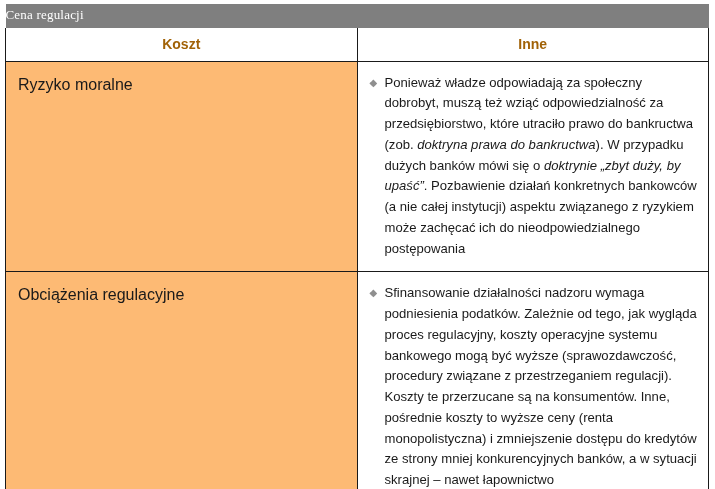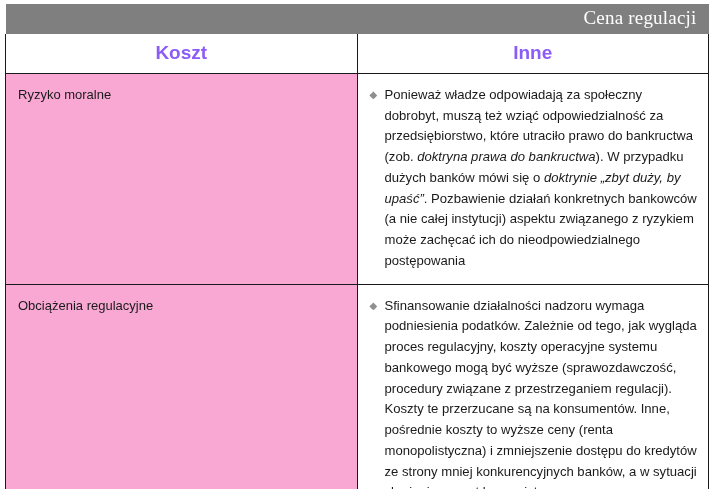--- a/index.html
+++ b/index.html
@@ -29,61 +29,61 @@
     width: 704px;
     border-collapse: collapse;
     table-layout: fixed;
     background: #ffffff;
   }
 
   
   .title-cell {
     background: #7f7f7f;
     color: #ffffff;
-    text-align: right;
+    text-align: left;
     font-family: "Liberation Serif", serif;
-    font-size: 19px;
+    font-size: 13px;
     font-weight: normal;
     letter-spacing: 0.2px;
     padding: 4px 12px 6px 0;
     border: none;
     line-height: 1.05;
   }
 
   
   .col-head {
     font-family: "Liberation Sans", sans-serif;
     font-weight: bold;
-    font-size: 19px;
+    font-size: 14px;
     text-align: center;
-    color: #8b5cf6;
+    color: #a16207;
     padding: 8px 0 9px 0;
     border-bottom: 1.6px solid #1a1a1a;
     background: #ffffff;
   }
   .col-head.c1 {
     border-left: 1.6px solid #1a1a1a;
     border-right: 1.1px solid #1a1a1a;
   }
   .col-head.c2 {
     border-right: 1.6px solid #1a1a1a;
   }
 
   
   td.cost-cell {
     width: 171px;
     vertical-align: top;
     padding: 11px 10px 12px 12px;
-    font-size: 13px;
+    font-size: 16px;
     line-height: 1.52;
     color: #1a1a1a;
     border-left: 1.6px solid #1a1a1a;
     border-right: 1.1px solid #1a1a1a;
     border-bottom: 1.1px solid #1a1a1a;
-    background: #f9a8d4;
+    background: #fdba74;
   }
   td.desc-cell {
     vertical-align: top;
     padding: 11px 8px 12px 11px;
     border-right: 1.6px solid #1a1a1a;
     border-bottom: 1.1px solid #1a1a1a;
     background: #ffffff;
   }
 
   

